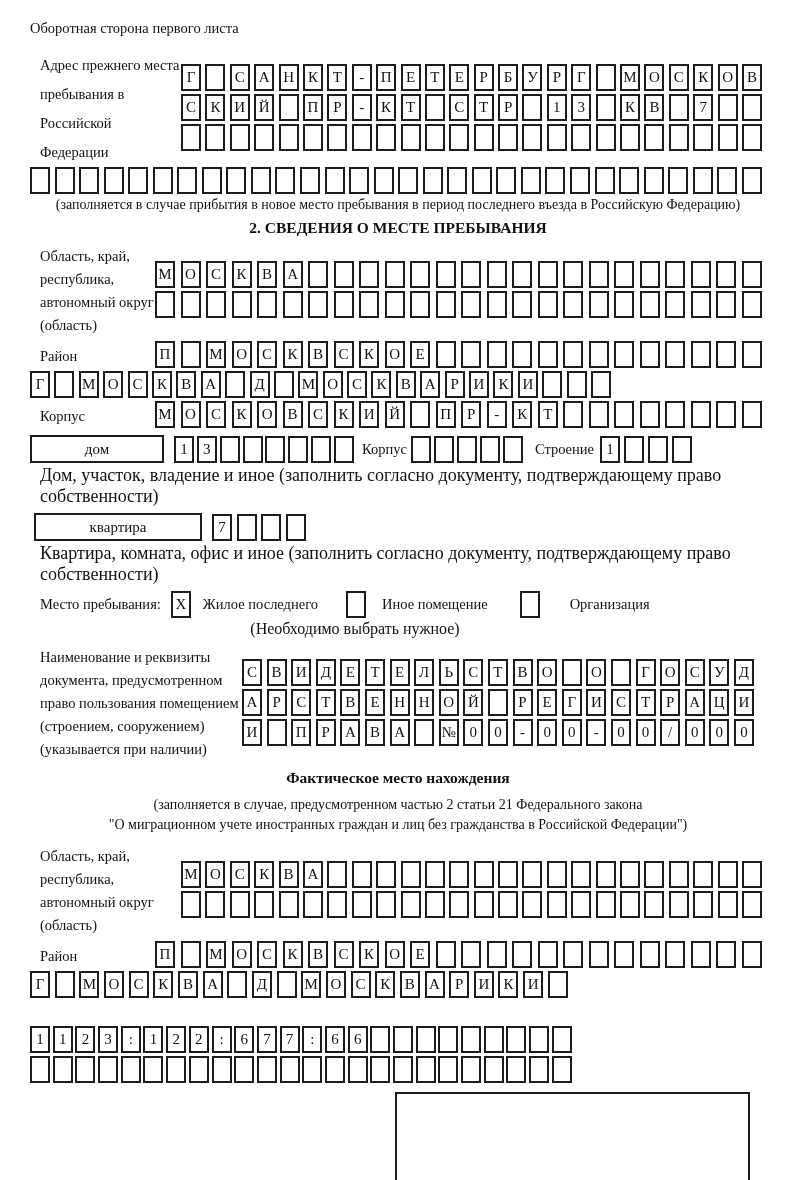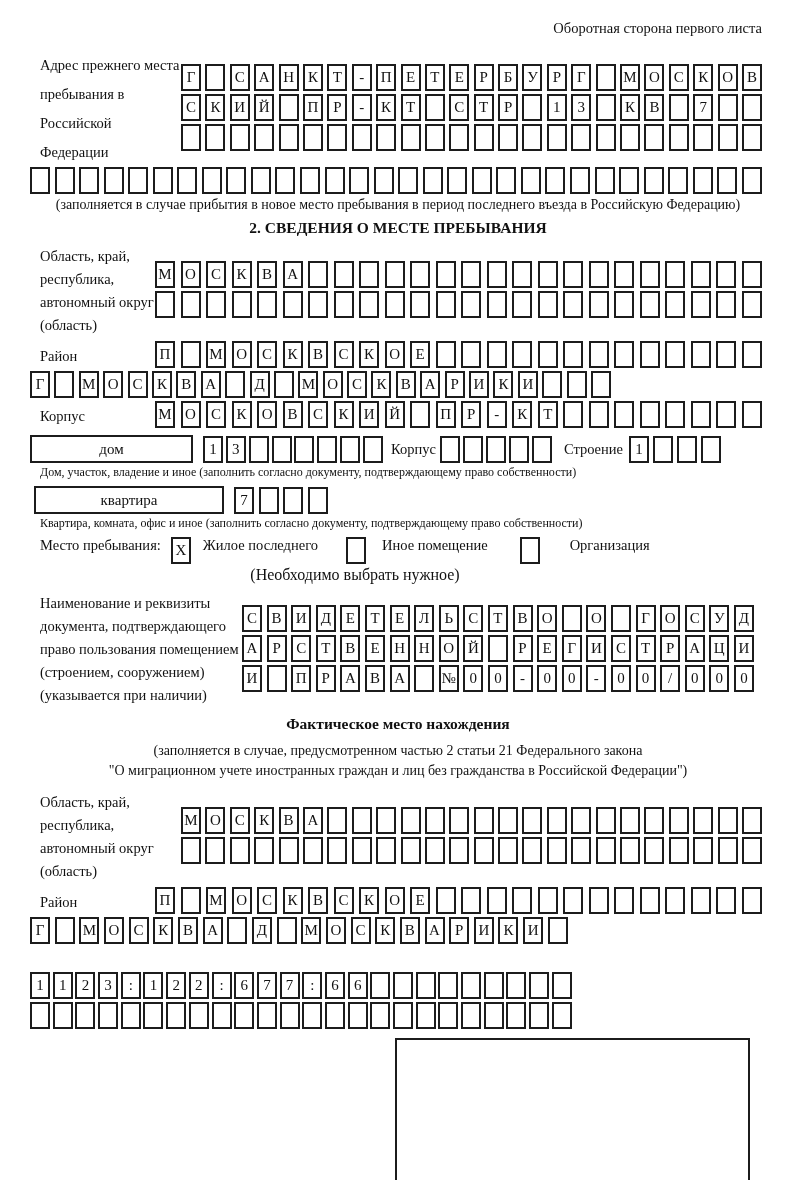--- a/index.html
+++ b/index.html
@@ -3,21 +3,21 @@
 <meta charset="utf-8">
 <style>
   html,body{margin:0;padding:0;background:#fff;}
   body{
     width:800px;min-height:1180px;
     font-family:"Liberation Serif","DejaVu Serif",serif;
     color:#111;box-sizing:border-box;
     padding:14px 34px 10px 30px;
     font-size:14.5px;
   }
-  .right-note{text-align:right;font-size:14.5px;margin:6px 4px 14px 0;}
+  .right-note{text-align:left;font-size:14.5px;margin:6px 4px 14px 0;}
   .field{display:flex;align-items:center;}
   .flabel{padding-left:10px;box-sizing:border-box;line-height:23px;}
   .lh29{line-height:29px;}
   .stack{display:flex;flex-direction:column;}
   .cells{display:flex;justify-content:space-between;margin-bottom:3px;}
   .cell{
     width:20px;height:27px;box-sizing:border-box;
     border:2px solid #1c1c1c;background:#fff;
     display:flex;align-items:center;justify-content:center;
     font-size:15px;line-height:1;
@@ -28,29 +28,29 @@
   .w-label-194{width:194px;flex:0 0 194px;}
   .w-label-190{width:190px;flex:0 0 190px;}
   .w-label-212{width:212px;flex:0 0 212px;}
   .w-581{width:581px;}
   .w-607{width:607px;}
   .w-538{width:538px;}
   .w-542{width:542px;}
   .w-512{width:512px;}
   .w-732{width:732px;}
   .caption{font-size:14px;text-align:center;margin:2px 0 6px 0;}
-  .caption-left{font-size:12px;text-align:left;padding-left:10px;margin:0 0 6px 0;}
+  .caption-left{font-size:18px;text-align:left;padding-left:10px;margin:0 0 6px 0;}
   .sec-title{text-align:center;font-weight:bold;font-size:15.5px;margin:6px 0 8px 0;}
   .namebox{
     box-sizing:border-box;border:2px solid #1c1c1c;height:28px;
     display:flex;align-items:center;justify-content:center;font-size:15px;
   }
   .houserow{display:flex;align-items:center;margin:4px 0 2px 0;}
   .inline-label{font-size:14.5px;white-space:nowrap;}
-  .stayrow{display:flex;align-items:flex-start;padding-left:10px;margin:6px 0 2px 0;}
+  .stayrow{display:flex;align-items:center;padding-left:10px;margin:6px 0 2px 0;}
   .stayrow .cells{margin:0;}
   .note-small{font-size:16px;text-align:center;width:650px;margin:0 0 8px 0;}
   .docfield{margin-top:8px;}
   .fact-notes{font-size:14px;text-align:center;margin:0 0 10px 0;line-height:20px;}
   .confirm-box{
     margin-left:365px;width:355px;height:175px;
     border:2px solid #1c1c1c;box-sizing:border-box;margin-top:6px;
   }
   .mt8{margin-top:8px;}
   .mt4{margin-top:4px;}
@@ -321,21 +321,21 @@
       <span class="cell"></span>
       <span class="cell"></span>
       <span class="cell"></span>
       <span class="cell"></span>
       <span class="cell"></span>
       <span class="cell"></span>
     </div>
 </div>
 
 <div class="houserow">
-  <div class="namebox" style="width:163px;">дом</div>
+  <div class="namebox" style="width:134px;">дом</div>
   <div class="cells" style="width:180px;margin:0 0 0 10px;">
       <span class="cell">1</span>
       <span class="cell">3</span>
       <span class="cell"></span>
       <span class="cell"></span>
       <span class="cell"></span>
       <span class="cell"></span>
       <span class="cell"></span>
       <span class="cell"></span>
     </div>
@@ -351,21 +351,21 @@
   <div class="cells" style="width:92px;margin:0;">
       <span class="cell">1</span>
       <span class="cell"></span>
       <span class="cell"></span>
       <span class="cell"></span>
     </div>
 </div>
 <div class="caption-left">Дом, участок, владение и иное (заполнить согласно документу, подтверждающему право собственности)</div>
 
 <div class="houserow">
-  <div class="namebox" style="width:190px;margin-left:4px;">квартира</div>
+  <div class="namebox" style="width:168px;margin-left:4px;">квартира</div>
   <div class="cells" style="width:94px;margin:0 0 0 10px;">
       <span class="cell">7</span>
       <span class="cell"></span>
       <span class="cell"></span>
       <span class="cell"></span>
     </div>
 </div>
 <div class="caption-left">Квартира, комната, офис и иное (заполнить согласно документу, подтверждающему право собственности)</div>
 
 <div class="stayrow">
@@ -379,21 +379,21 @@
     </div>
   <span class="inline-label" style="margin-left:14px;">Иное помещение</span>
   <div class="cells" style="width:22px;margin-left:32px;">
       <span class="cell"></span>
     </div>
   <span class="inline-label" style="margin-left:28px;">Организация</span>
 </div>
 <div class="note-small">(Необходимо выбрать нужное)</div>
 
 <div class="field docfield">
-  <div class="flabel w-label-212">Наименование и реквизиты документа, подтверждающего право пользования помещением (строением, сооружением) (указывается при наличии)</div>
+  <div class="flabel w-label-212">Наименование и реквизиты документа, предусмотренном право пользования помещением (строением, сооружением) (указывается при наличии)</div>
   <div class="stack">
     <div class="cells w-512">
         <span class="cell">С</span>
         <span class="cell">В</span>
         <span class="cell">И</span>
         <span class="cell">Д</span>
         <span class="cell">Е</span>
         <span class="cell">Т</span>
         <span class="cell">Е</span>
         <span class="cell">Л</span>

